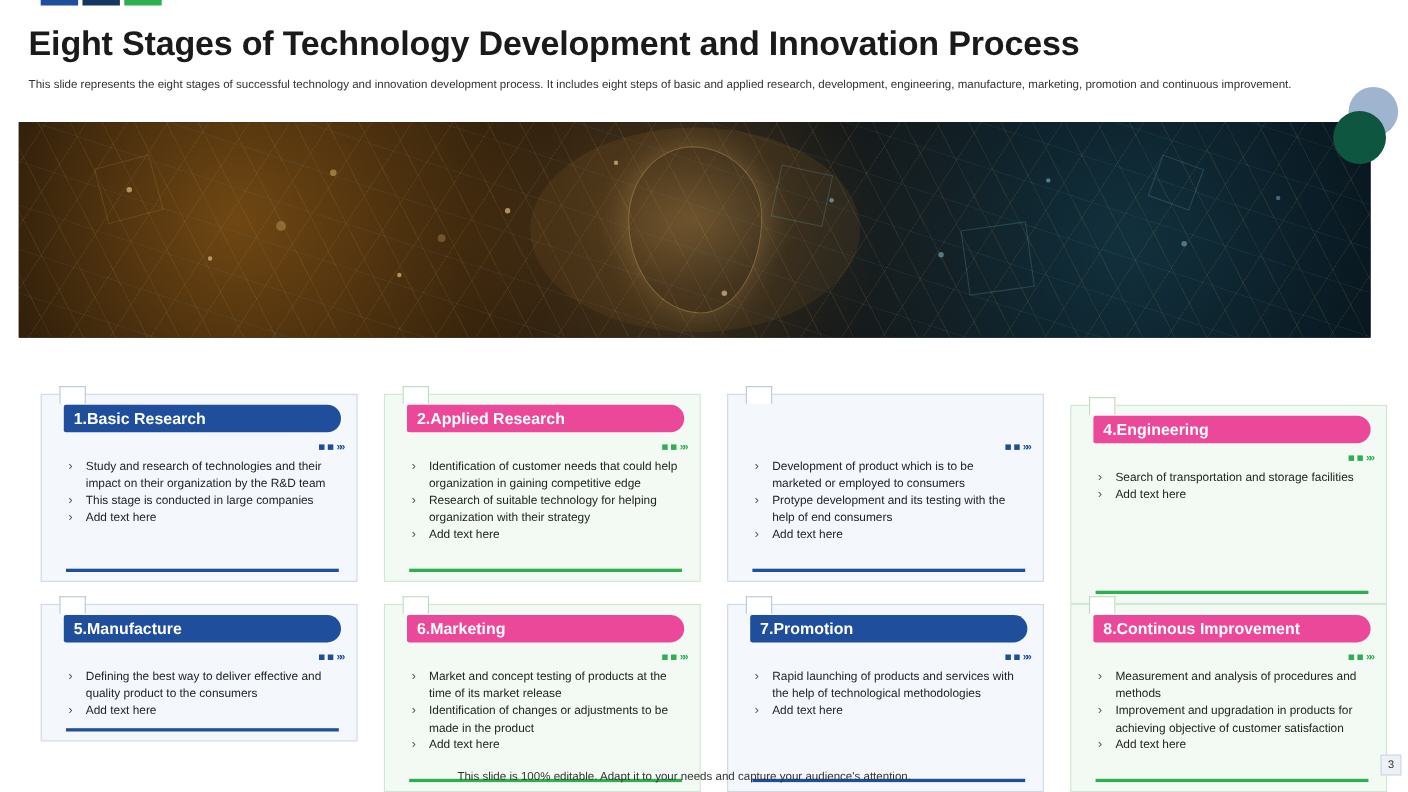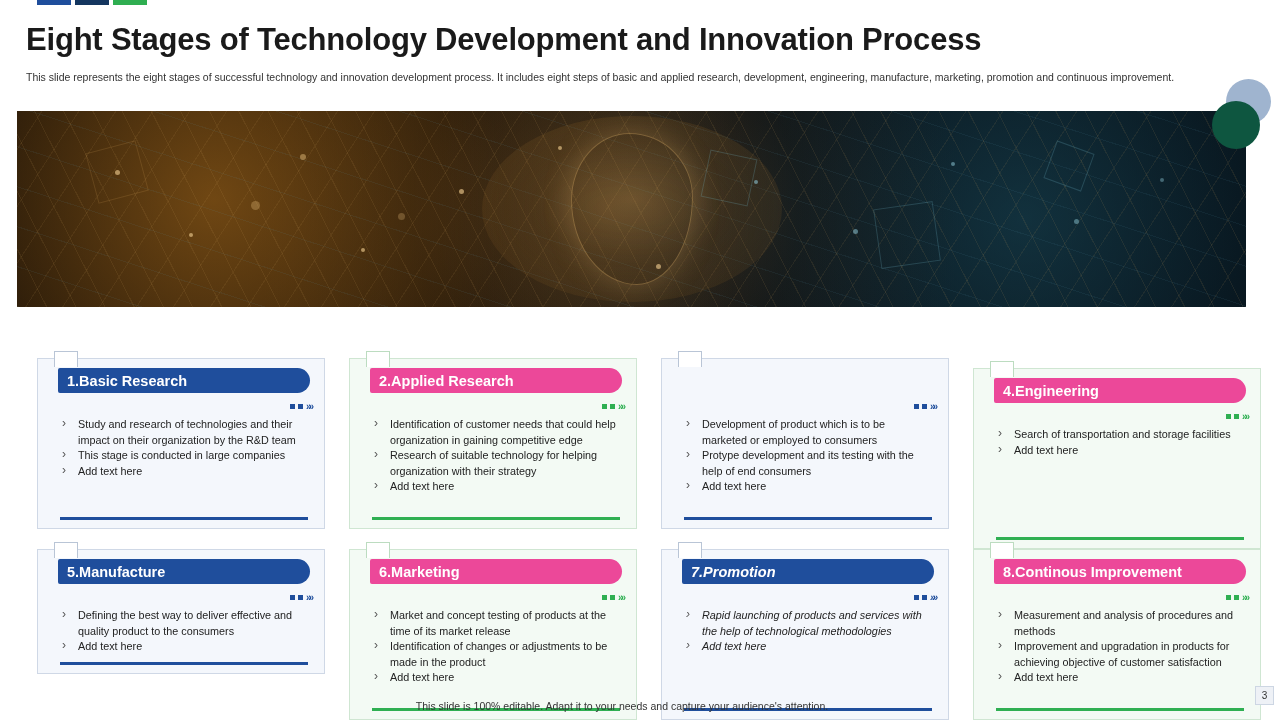--- a/index.html
+++ b/index.html
@@ -265,21 +265,21 @@
       <span class="ar">»»</span>
     </div>
   <ul class="bullets">
     <li>Market and concept testing of products at the time of its market release</li>
     <li>Identification of changes or adjustments to be made in the product</li>
     <li>Add text here</li>
   </ul>
   <div class="underline"></div>
 </div>
 
-<div class="card" style="left:661px;top:517px;height:171px;font-style:italic;">
+<div class="card" style="left:661px;top:517px;height:171px;">
   <div class="notch"></div>
   <div class="ribbon">7.Promotion</div>
   <div class="chev">
       <span class="sq"></span>
       <span class="sq"></span>
       <span class="ar">»»</span>
     </div>
   <ul class="bullets">
     <li>Rapid launching of products and services with the help of technological methodologies</li>
     <li>Add text here</li>

